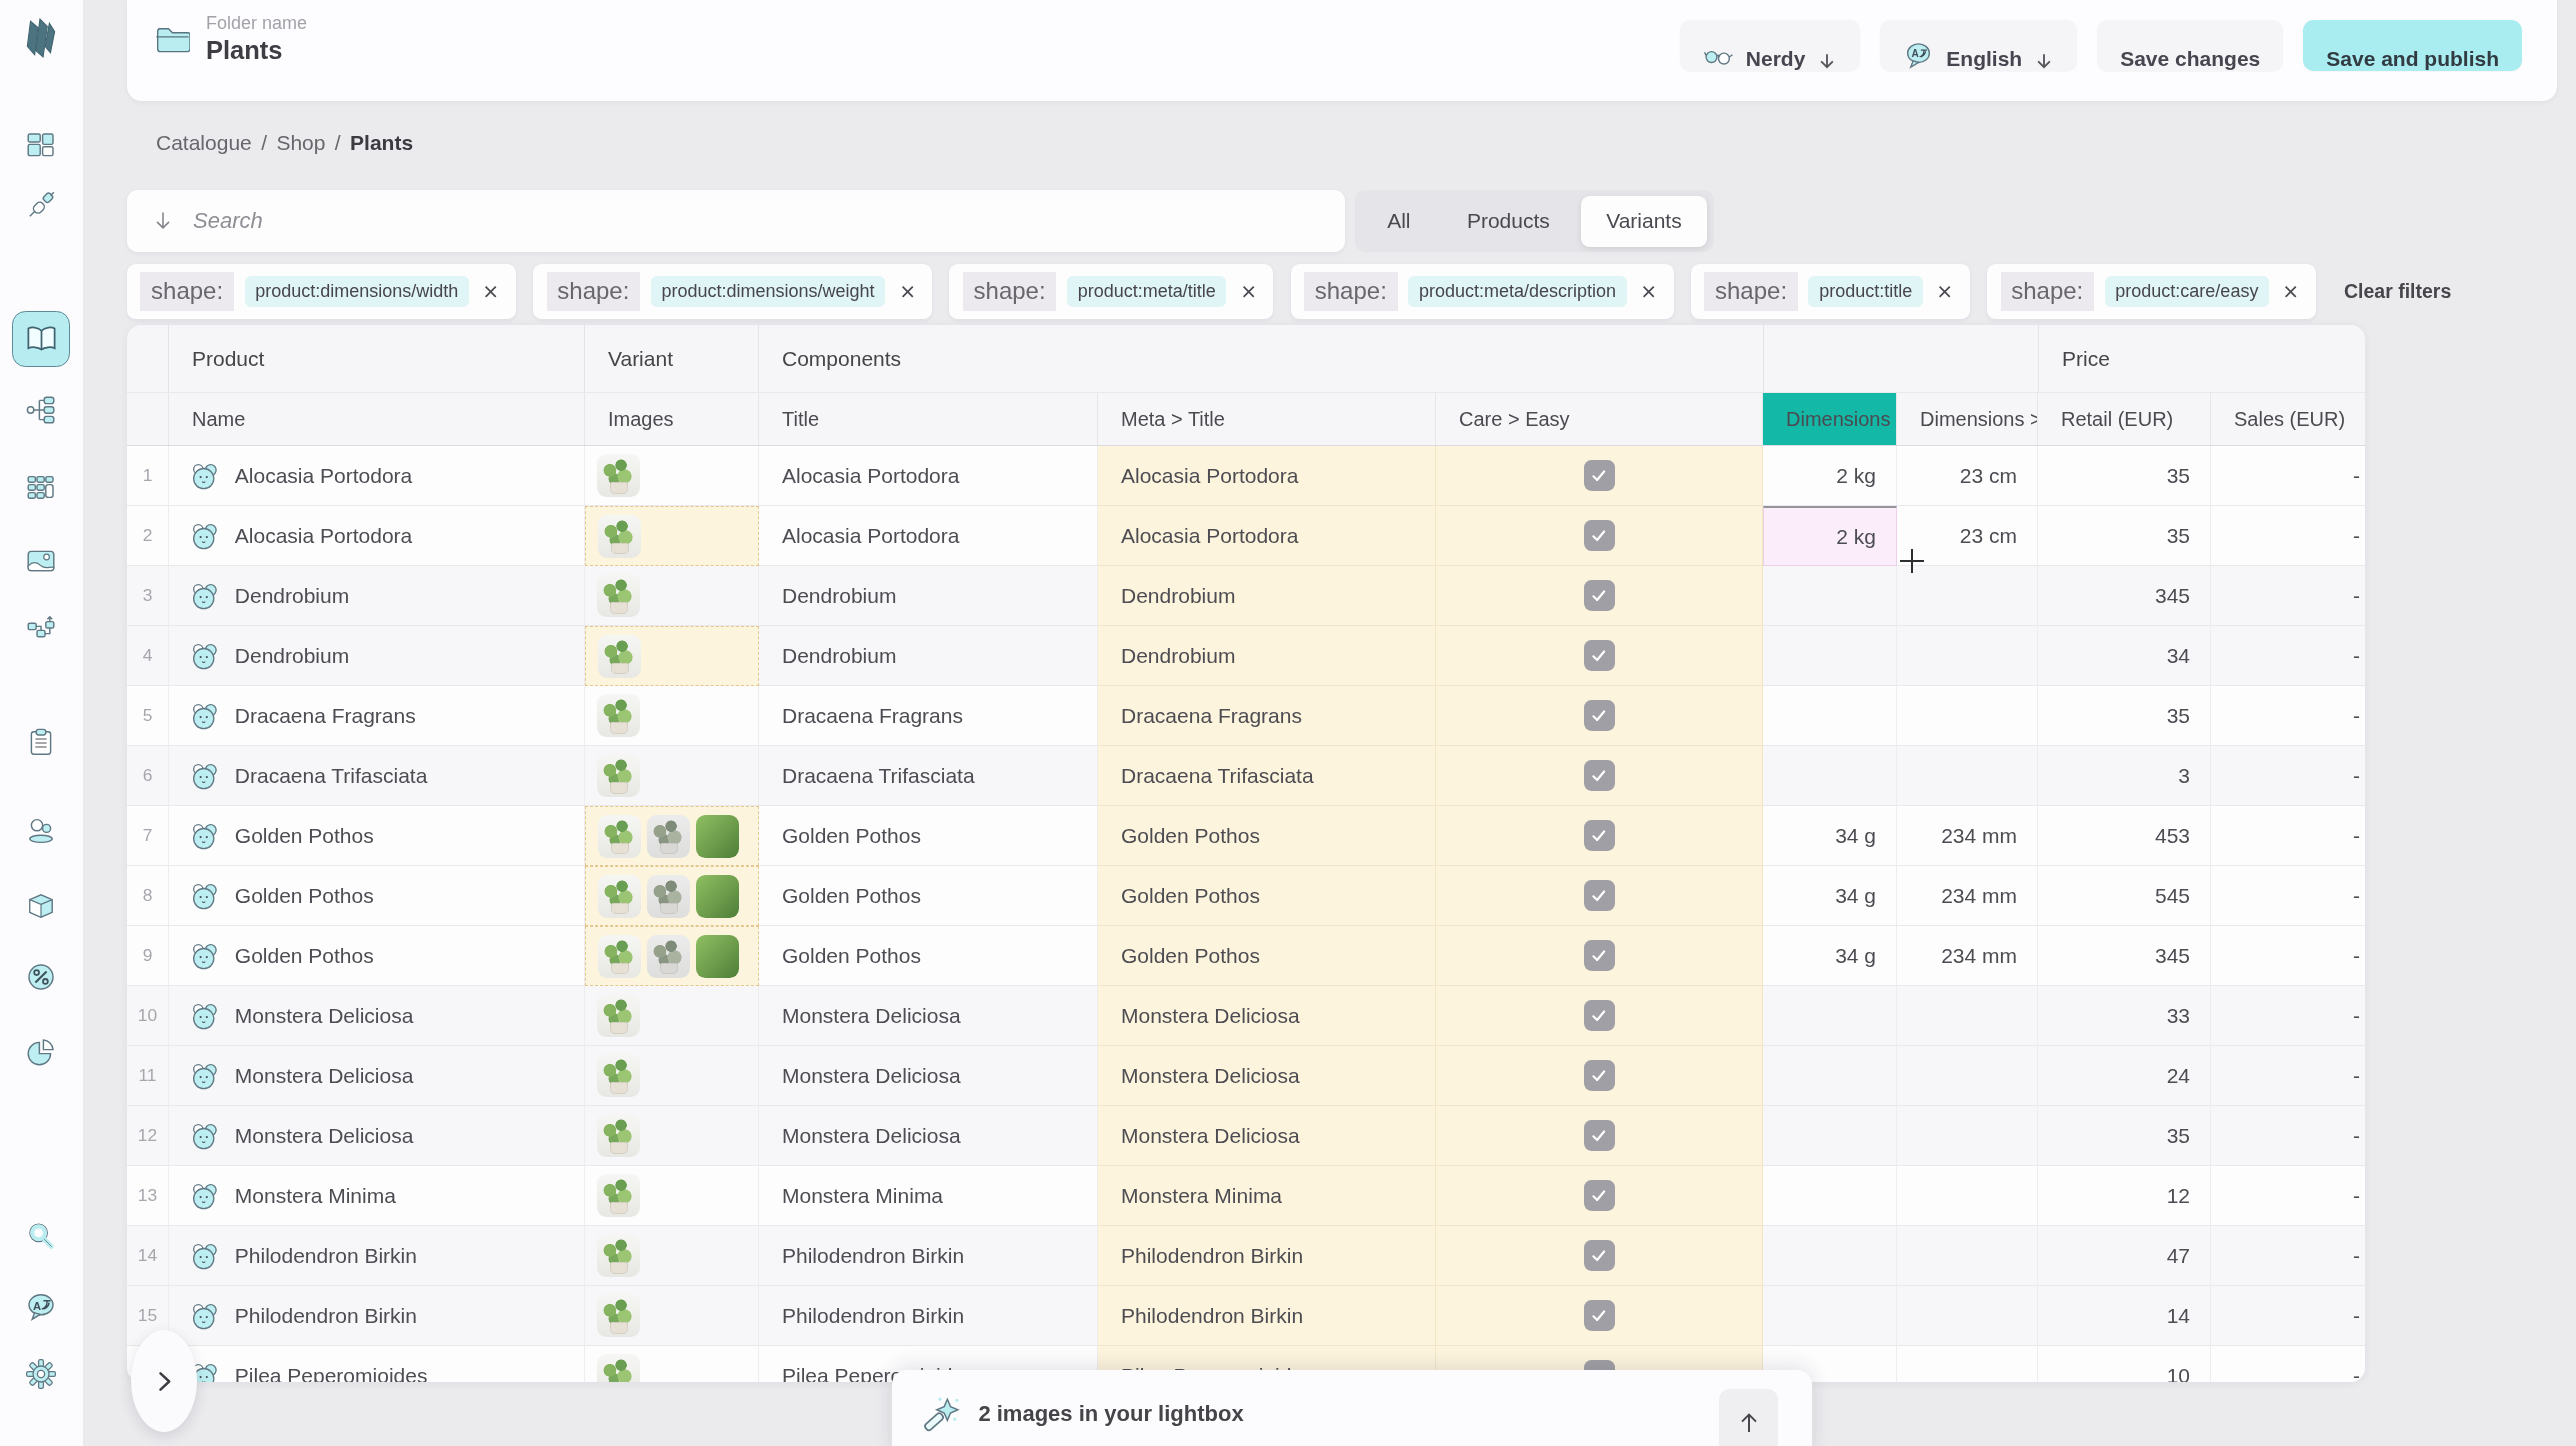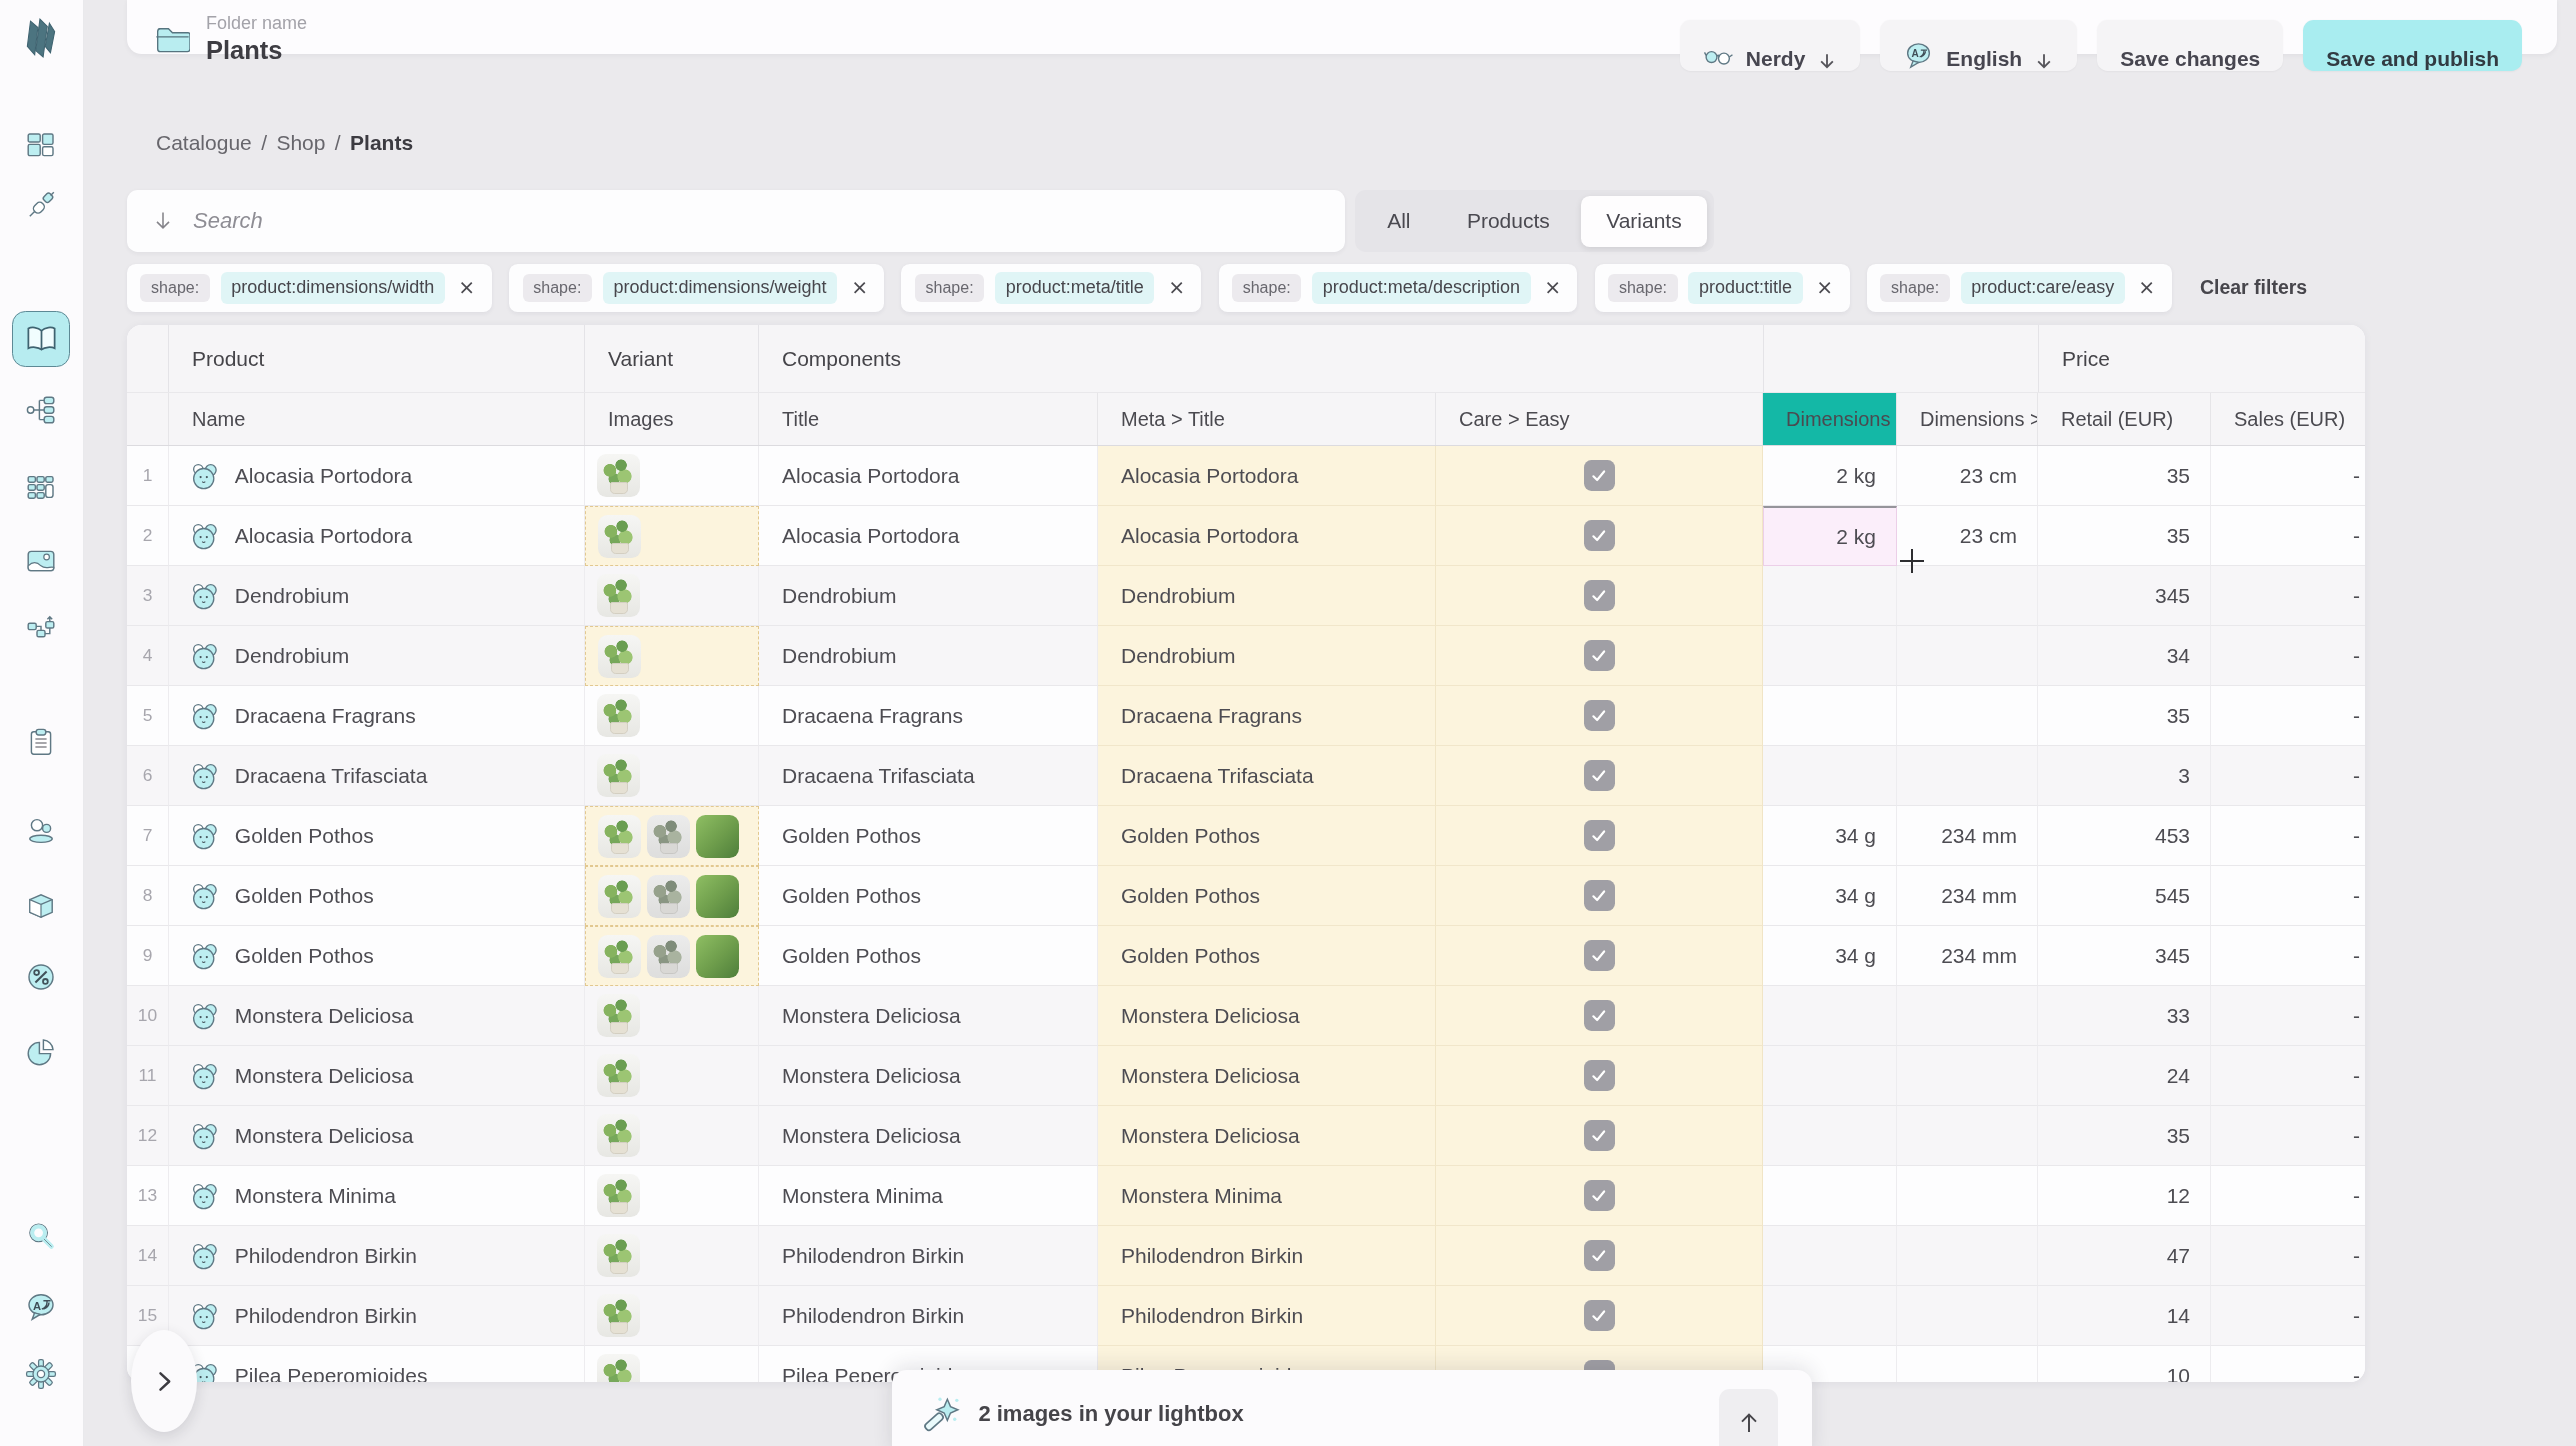--- a/index.html
+++ b/index.html
@@ -11,21 +11,21 @@
   }
   svg{display:block}
   
   .sidebar{position:absolute;left:0;top:0;width:83px;height:1447px;background:#fcfbfd;box-shadow:0.7px 0 0 #e9e8ec;z-index:5;}
   .side-item{position:absolute;left:25px;width:32px;height:32px;cursor:pointer;}
   .side-item svg{width:32px;height:32px;}
   .logo{position:absolute;left:20px;top:17.4px;width:42px;height:43px;}
   .active-pill{position:absolute;left:12px;top:311px;width:58px;height:56px;background:#b7ecf0;border:1.3px solid #5d8995;border-radius:13.4px;display:flex;align-items:center;justify-content:center;box-sizing:border-box;cursor:pointer;}
   .active-pill svg{width:35px;height:35px;}
   
-  .header-card{position:absolute;left:127px;top:0;width:2430px;height:54px;background:#fdfcfe;border-radius:0 0 14.8px 14.8px;box-shadow:0 1.3px 5.4px rgba(40,40,60,.05);}
+  .header-card{position:absolute;left:127px;top:0;width:2430px;height:101px;background:#fdfcfe;border-radius:0 0 14.8px 14.8px;box-shadow:0 1.3px 5.4px rgba(40,40,60,.05);}
   .folder-ic{position:absolute;left:28px;top:21.5px;width:35px;height:32px;}
   .folder-label{position:absolute;left:79px;top:13.4px;font-size:18px;color:#a3a2a9;}
   .folder-name{position:absolute;left:79px;top:36px;font-size:25.5px;font-weight:700;color:#3e3d43;}
   .hdr-buttons{position:absolute;right:35px;top:20px;display:flex;gap:20px;align-items:center;}
   .hbtn{height:51px;border-radius:10.7px;background:#f5f4f6;display:flex;align-items:flex-end;gap:12px;padding:0 23px;font-size:21px;font-weight:600;color:#474650;cursor:pointer;box-shadow:0 0.7px 2px rgba(0,0,0,.04);}
   .hbtn svg{width:31px;height:31px;}
   .hbtn .dd{width:20px;height:20px;}
   .hbtn.primary{background:#a9edf0;color:#323b42;}
   
   .breadcrumb{position:absolute;left:156px;top:131px;font-size:21px;color:#67666c;display:flex;gap:9.4px;}
@@ -35,21 +35,21 @@
   .search-card{position:absolute;left:127px;top:190px;width:1218px;height:62px;background:#fdfdfe;border-radius:10.7px;box-shadow:0 1.3px 4px rgba(40,40,60,.05);display:flex;align-items:center;box-sizing:border-box;padding:0 24px;gap:16px;}
   .search-card svg{width:24px;height:24px;flex:0 0 auto;}
   .search-input{flex:1;border:none;outline:none;background:transparent;font-size:22px;color:#4a494f;font-family:inherit;}
   .search-input::placeholder{font-style:italic;color:#8e8d94;}
   .tabs{position:absolute;left:1355px;top:190px;height:62px;background:#e5e4e8;border-radius:10.7px;display:flex;align-items:center;padding:0 6.7px;gap:5.4px;box-sizing:border-box;}
   .tab{padding:0 25.5px;height:51px;display:flex;align-items:center;font-size:21px;font-weight:500;color:#4a4950;border-radius:8.7px;cursor:pointer;white-space:nowrap;}
   .tab.active{background:#fefdfe;box-shadow:0 2px 6.7px rgba(0,0,0,.10);}
   
   .chips-row{position:absolute;left:127px;top:264px;width:2430px;display:flex;gap:17.4px;align-items:center;}
   .chip{background:#fdfdfe;border-radius:8.7px;box-shadow:0 1.3px 4px rgba(40,40,60,.06);display:flex;align-items:center;gap:10.7px;padding:8px 13.4px;cursor:default;}
-  .chip .key{background:#eceaee;color:#68676e;border-radius:6px;padding:5.4px 10.7px;font-size:16px;}
+  .chip .key{background:#eceaee;color:#68676e;border-radius:0;padding:5.4px 10.7px;font-size:24px;}
   .chip .val{background:#e0f5f6;color:#47464c;border-radius:6px;padding:5.4px 10.7px;font-size:18px;}
   .chip .x{width:17.4px;height:17.4px;cursor:pointer;margin:0 2.7px;}
   .clear-filters{font-size:19.5px;font-weight:600;color:#47464c;margin-left:10.7px;cursor:pointer;white-space:nowrap;}
   
   .table-card{position:absolute;left:127px;top:325px;width:2238px;height:1057px;background:#fdfdfe;border-radius:14.8px;box-shadow:0 1.3px 8px rgba(40,40,60,.06);overflow:hidden;}
   .grow{display:grid;grid-template-columns:42px 416px 174px 1005px 275px 343px 174px;height:67px;background:#f6f5f7;border-bottom:0.7px solid #e9e8eb;}
   .gcell{display:flex;align-items:center;padding-left:23px;font-size:21px;font-weight:500;color:#454449;border-right:0.7px solid #e4e3e7;box-sizing:border-box;}
   .gcell:last-child{border-right:none;}
   .shead{display:grid;grid-template-columns:42px 416px 174px 339px 338px 327px 134px 141px 173px 170px 174px;height:52px;background:#f6f5f7;border-bottom:0.7px solid #dcdbdf;}
   .scell{display:flex;align-items:center;padding-left:23px;font-size:20px;font-weight:500;color:#4b4a50;border-right:0.7px solid #e6e5e8;box-sizing:border-box;overflow:hidden;white-space:nowrap;cursor:pointer;}

